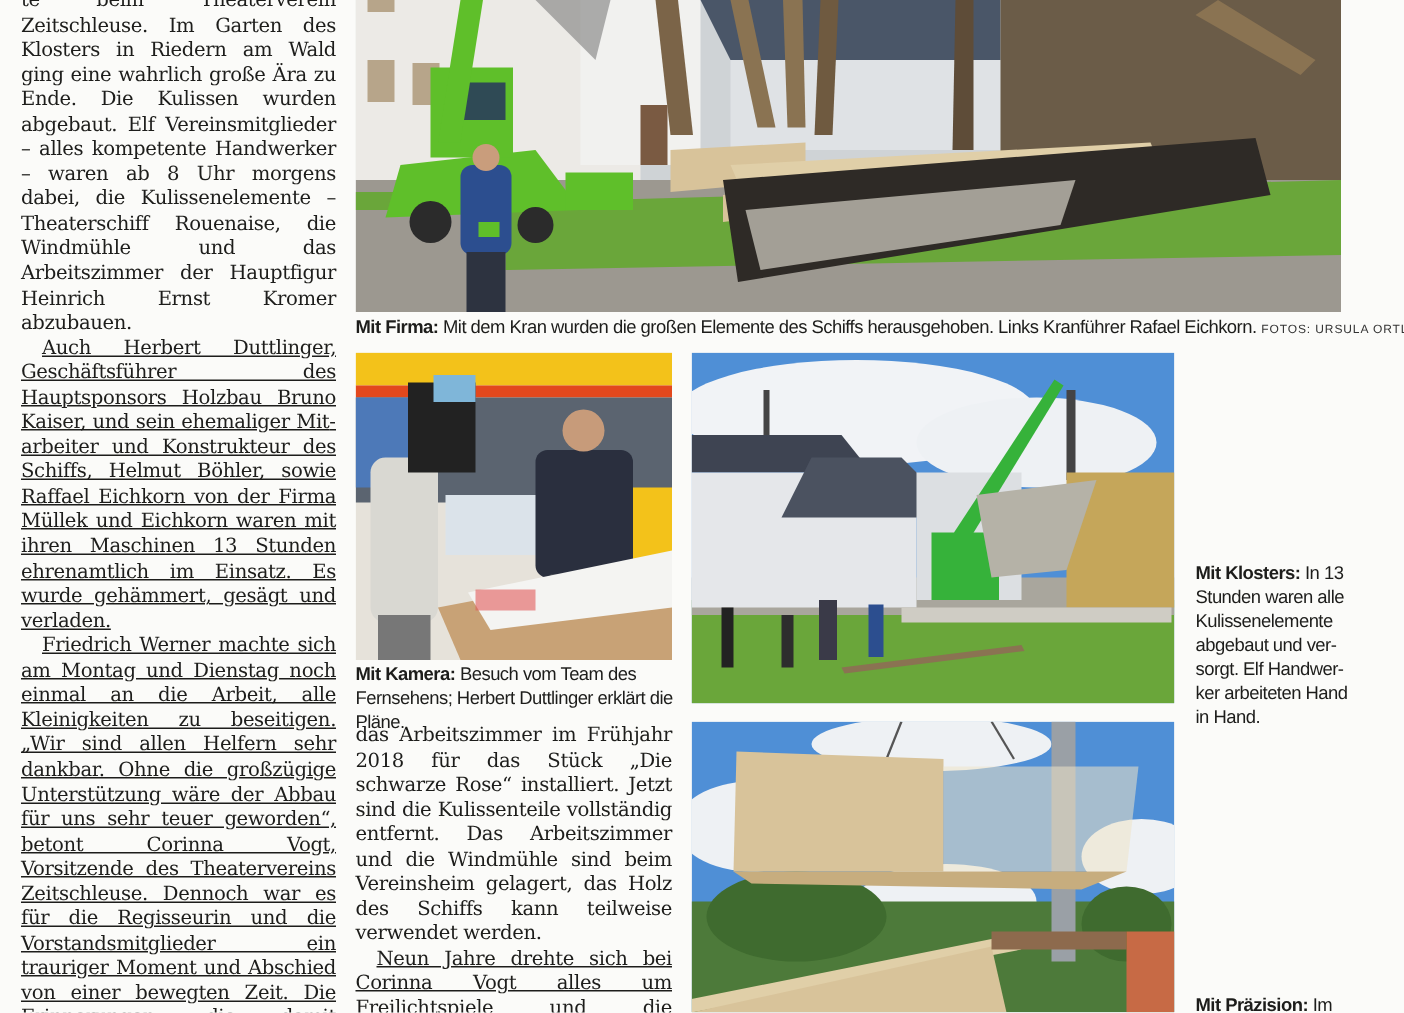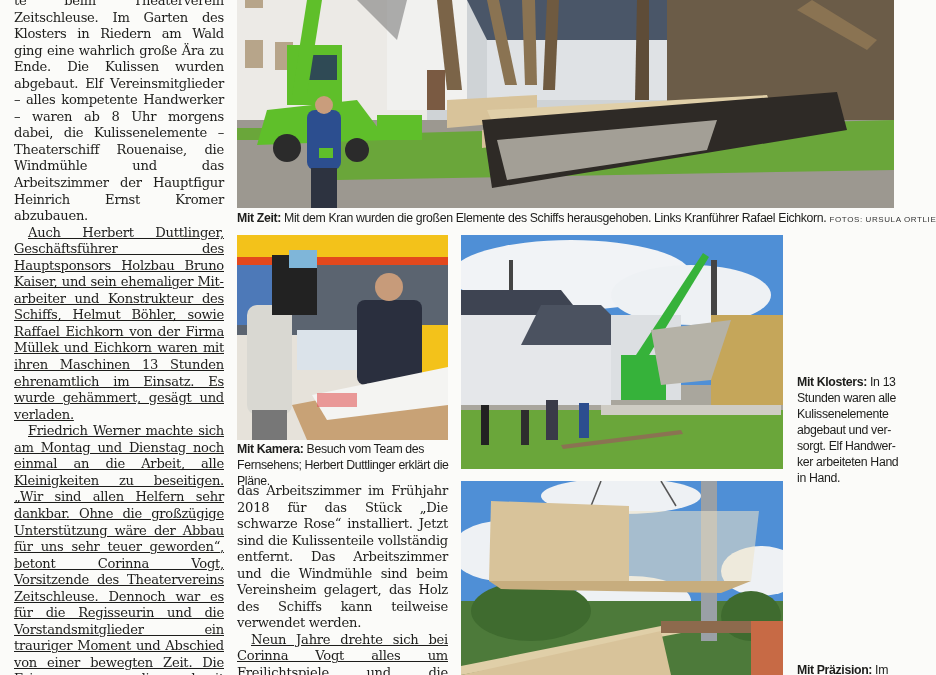--- a/index.html
+++ b/index.html
@@ -68,21 +68,21 @@
     <polygon points="250,110 530,95 540,120 265,145" fill="#e0cfa8"></polygon>
     <polygon points="245,120 600,92 610,130 255,188" fill="#2e2a26"></polygon>
     <polygon points="260,140 480,120 470,150 270,180" fill="#d6d2c6" opacity="0.7"></polygon>
     <rect x="70" y="110" width="34" height="60" rx="8" fill="#2c4e8f"></rect>
     <circle cx="87" cy="105" r="9" fill="#c99d7c"></circle>
     <rect x="74" y="168" width="26" height="40" fill="#2d3340"></rect>
     <rect x="82" y="148" width="14" height="10" fill="#5fbf2a"></rect>
   </svg>
 </div>
 <div class="caption" style="left:237px; top:210px; width:660px; white-space:nowrap;">
-  <b>Mit Zeit:</b><span> Mit dem Kran wurden die großen Elemente des Schiffs herausgehoben. Links Kranführer Rafael Eichkorn.</span>
+  <b>Mit Firma:</b><span> Mit dem Kran wurden die großen Elemente des Schiffs herausgehoben. Links Kranführer Rafael Eichkorn.</span>
   <span class="credit">Fotos: Ursula Ortlieb</span>
 </div>
 
 <div class="photo" style="left:237px; top:235px; width:211px; height:205px;">
   <svg width="211" height="205" viewBox="0 0 211 205">
     <rect width="211" height="205" fill="#e6e2da"></rect>
     <rect x="0" y="0" width="211" height="22" fill="#f3c21a"></rect>
     <rect x="0" y="22" width="211" height="8" fill="#e3481d"></rect>
     <rect x="0" y="30" width="211" height="70" fill="#5b6470"></rect>
     <rect x="0" y="30" width="40" height="60" fill="#4d79b8"></rect>

